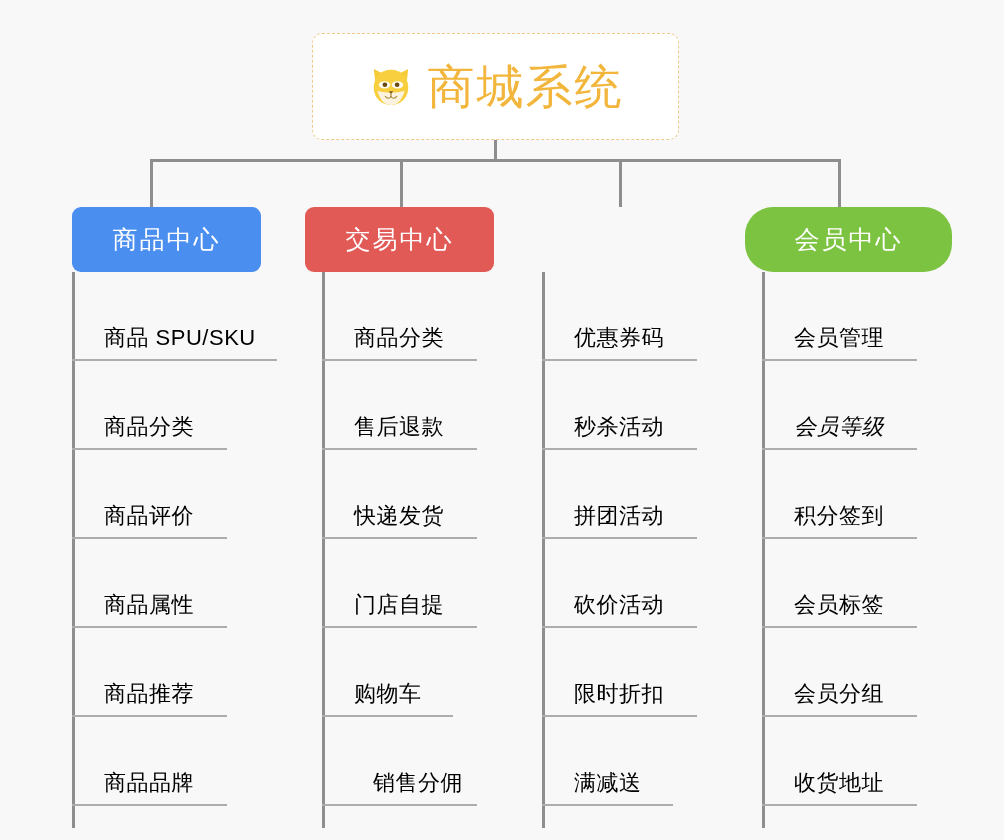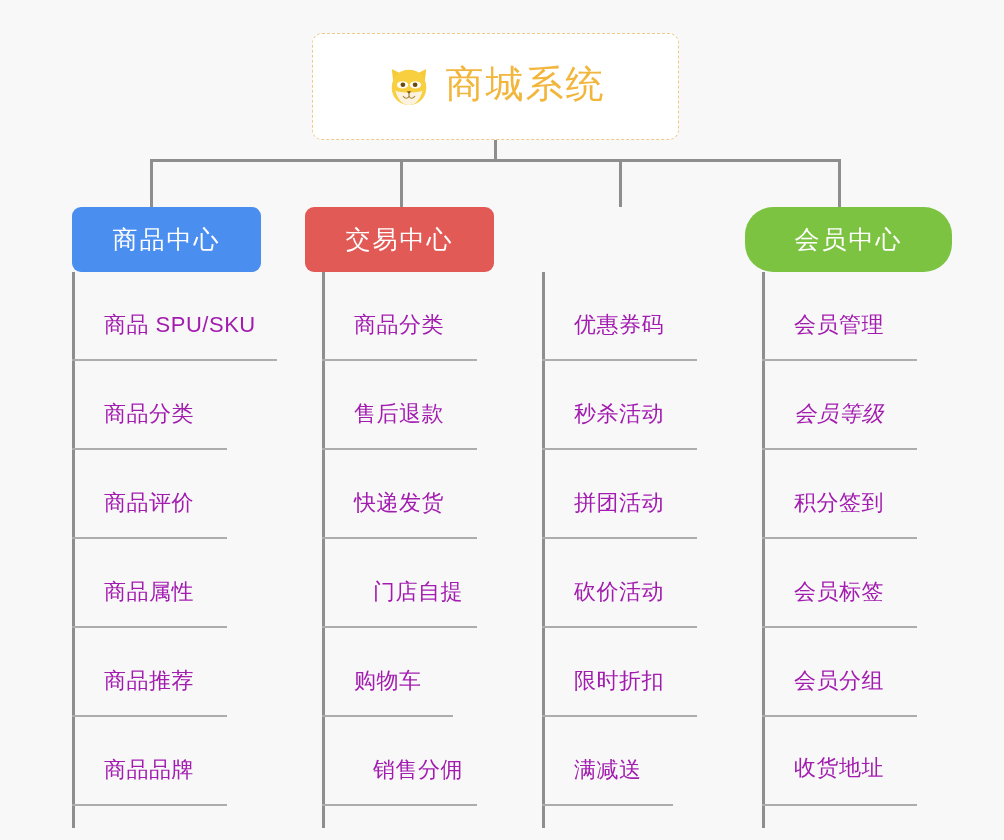--- a/index.html
+++ b/index.html
@@ -39,26 +39,25 @@
     display: flex;
     align-items: center;
     justify-content: center;
   }
   .root-inner {
     display: flex;
     align-items: center;
     gap: 14px;
   }
   .root-title {
-    font-size: 38px;
+    font-size: 47px;
     color: #f2b63c;
     letter-spacing: 2px;
     line-height: 1;
     white-space: nowrap;
-    font-family: Liberation Mono, monospace;
   }
 
   
   .shiba-icon {
     width: 46px;
     height: 46px;
     display: block;
     flex: 0 0 auto;
   }
 
@@ -102,23 +101,23 @@
     height: 89px;
     box-sizing: border-box;
     display: flex;
     align-items: flex-end;
     border-bottom: 2px solid #adadad;
     padding-left: 32px;
     padding-right: 14px;
   }
   .leaf-label {
     font-size: 22px;
-    color: #a21caf;
+    color: #000000;
     line-height: 1;
-    padding-bottom: 23px;
+    padding-bottom: 10px;
     white-space: nowrap;
     letter-spacing: 0.5px;
   }
 </style>
 </head>
 <body>
 
 <div id="canvas">
 
   <div class="root-node">
@@ -191,21 +190,21 @@
     <div class="trunk" style="height:556px;"></div>
     <div class="leaf-item" style="top:0px;   width:155px;">
         <span class="leaf-label">商品分类</span>
       </div>
     <div class="leaf-item" style="top:89px;  width:155px;">
         <span class="leaf-label">售后退款</span>
       </div>
     <div class="leaf-item" style="top:178px; width:155px;">
         <span class="leaf-label">快递发货</span>
       </div>
-    <div class="leaf-item" style="top:267px; width:155px;justify-content:flex-end;">
+    <div class="leaf-item" style="top:267px; width:155px;">
         <span class="leaf-label">门店自提</span>
       </div>
     <div class="leaf-item" style="top:356px; width:131px;">
         <span class="leaf-label">购物车</span>
       </div>
     <div class="leaf-item" style="top:445px; width:155px;justify-content:flex-end;">
         <span class="leaf-label">销售分佣</span>
       </div>
   </div>
 
@@ -241,18 +240,18 @@
       </div>
     <div class="leaf-item" style="top:178px; width:155px;">
         <span class="leaf-label">积分签到</span>
       </div>
     <div class="leaf-item" style="top:267px; width:155px;">
         <span class="leaf-label">会员标签</span>
       </div>
     <div class="leaf-item" style="top:356px; width:155px;">
         <span class="leaf-label">会员分组</span>
       </div>
-    <div class="leaf-item" style="top:445px; width:155px;font-family:Liberation Mono, monospace;">
+    <div class="leaf-item" style="top:445px; width:155px;">
         <span class="leaf-label">收货地址</span>
       </div>
   </div>
 
 </div>
 
 </body></html>

